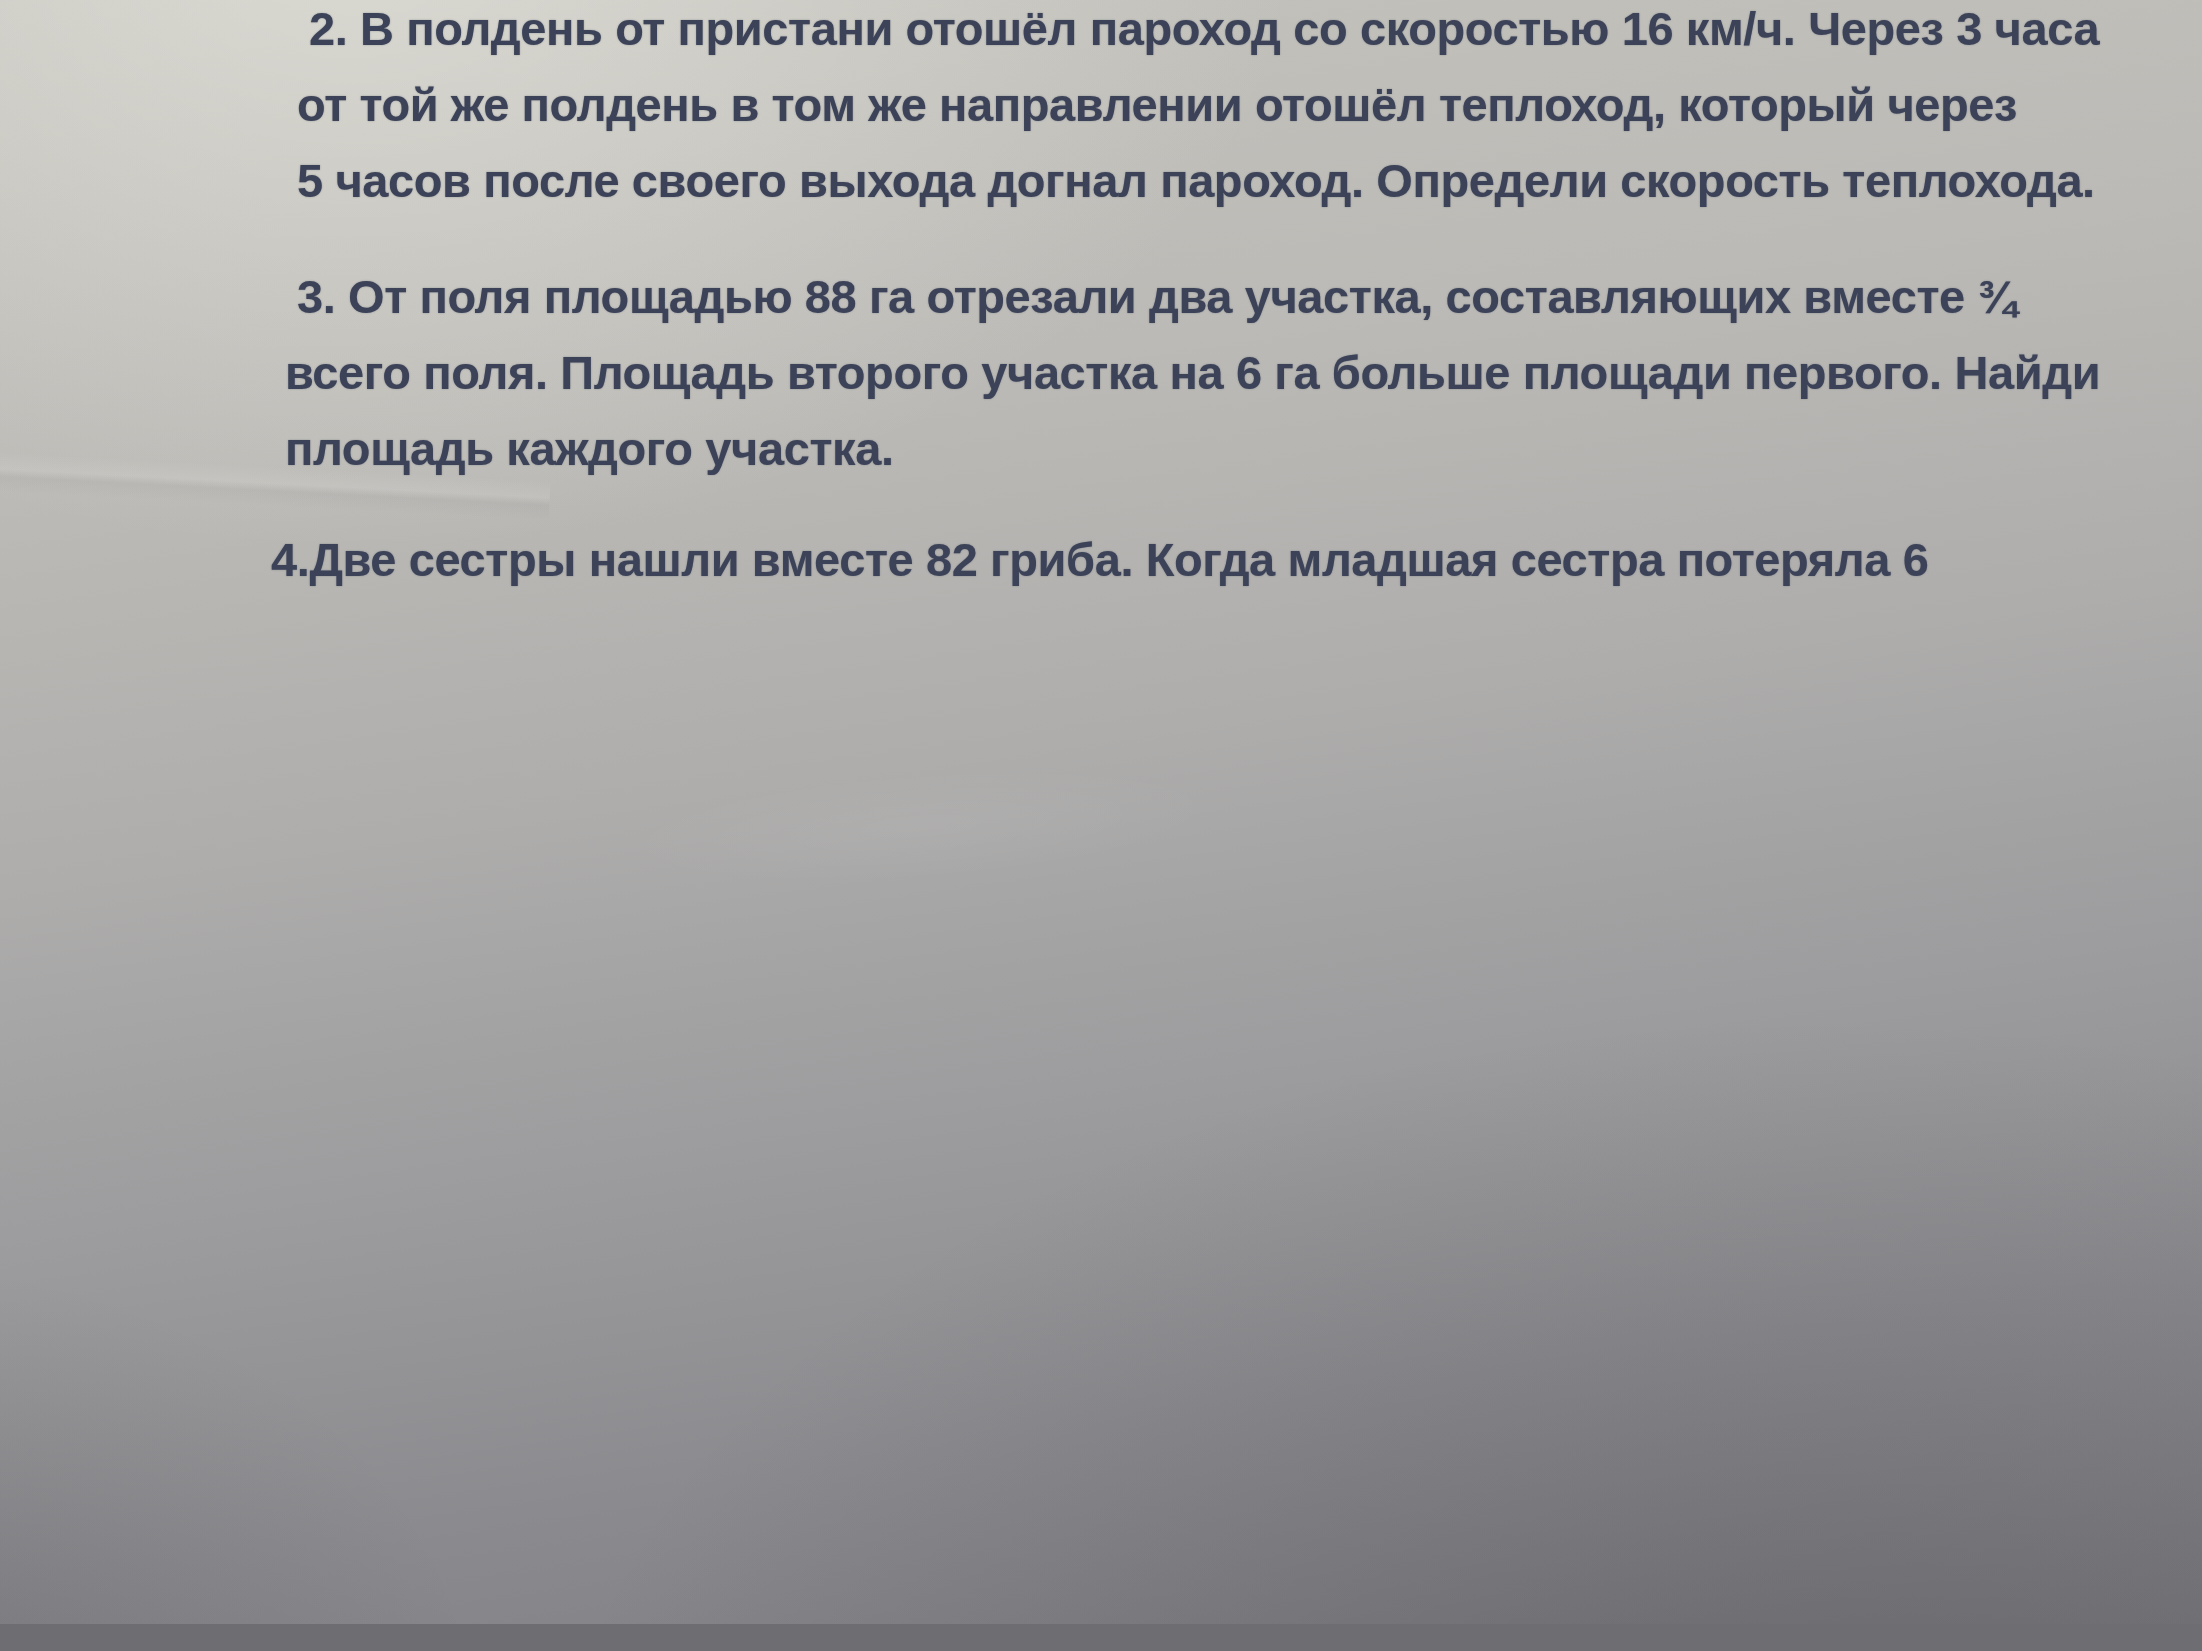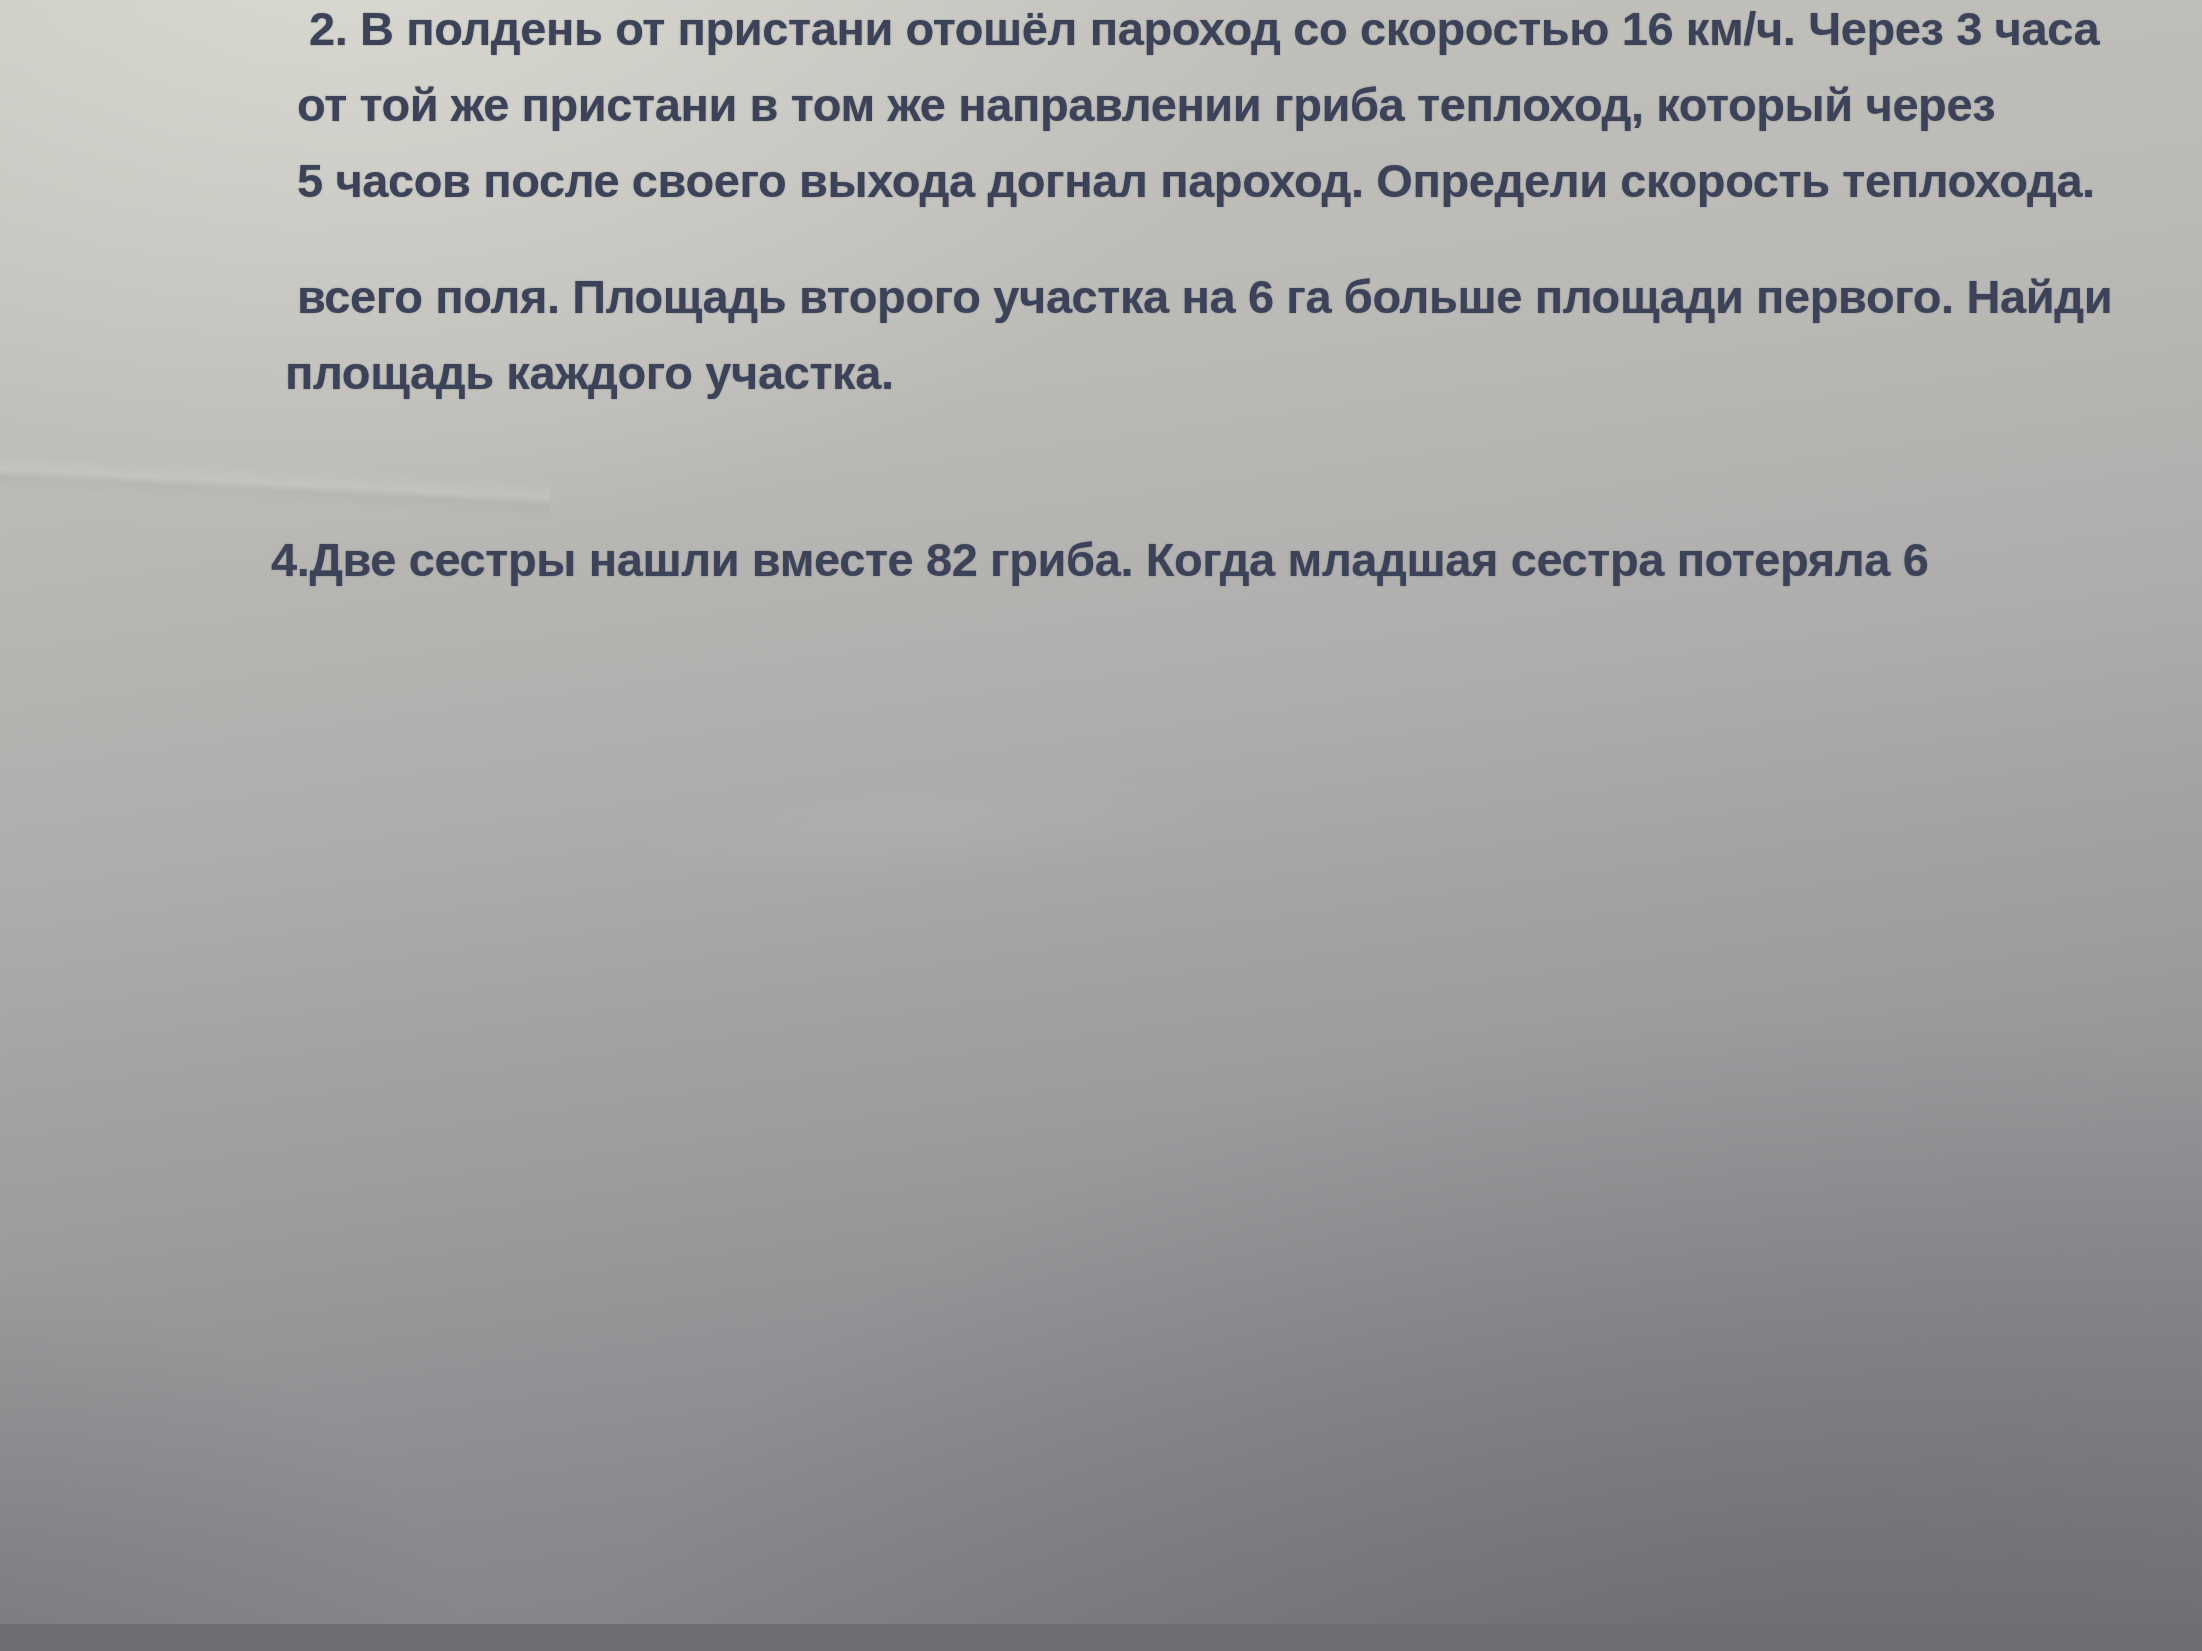--- a/index.html
+++ b/index.html
@@ -87,25 +87,26 @@
 </head>
 <body>
 
 <div class="photo">
 
   <div class="crease"></div>
   <div class="sheen"></div>
 
   <div class="problem problem-2">
     <div class="line">2. В полдень от пристани отошёл пароход со скоростью 16 км/ч. Через 3 часа</div>
-    <div class="line">от той же пристани в том же направлении гриба теплоход, который через</div>
+    <div class="line">от той же полдень в том же направлении отошёл теплоход, который через</div>
     <div class="line">5 часов после своего выхода догнал пароход. Определи скорость теплохода.</div>
   </div>
 
   <div class="problem problem-3">
+    <div class="line">3. От поля площадью 88 га отрезали два участка, составляющих вместе ¾</div>
     <div class="line">всего поля. Площадь второго участка на 6 га больше площади первого. Найди</div>
     <div class="line">площадь каждого участка.</div>
   </div>
 
   <div class="problem problem-4">
     <div class="line">4.Две сестры нашли вместе 82 гриба. Когда младшая сестра потеряла 6</div>
   </div>
 
 </div>
 

